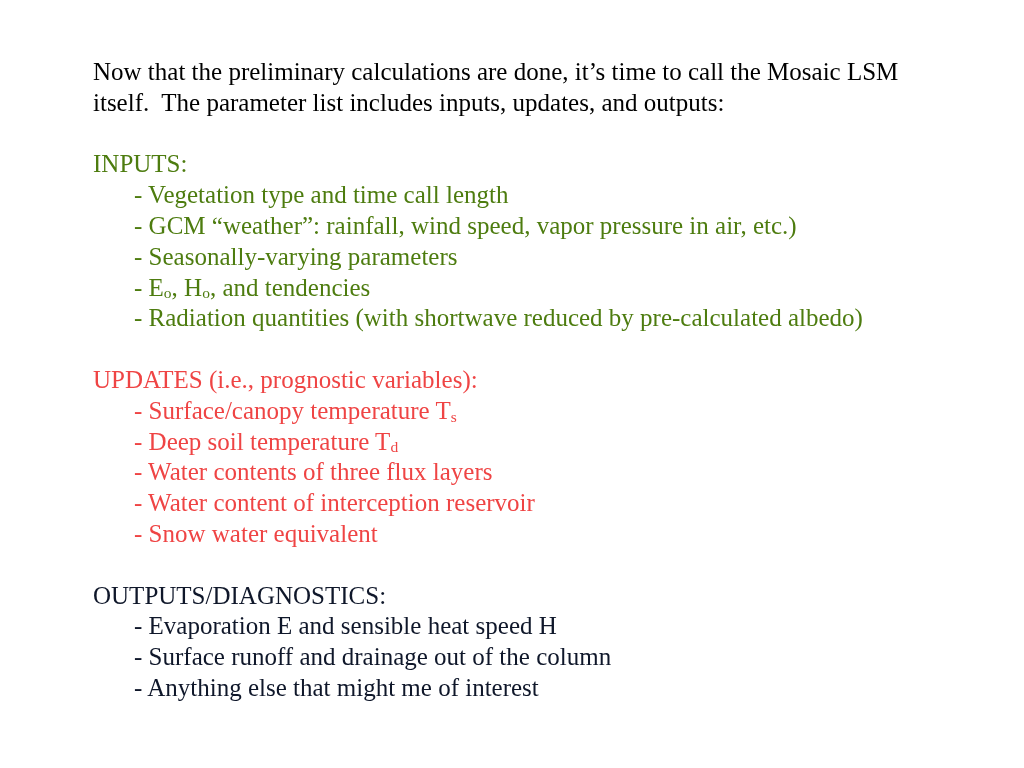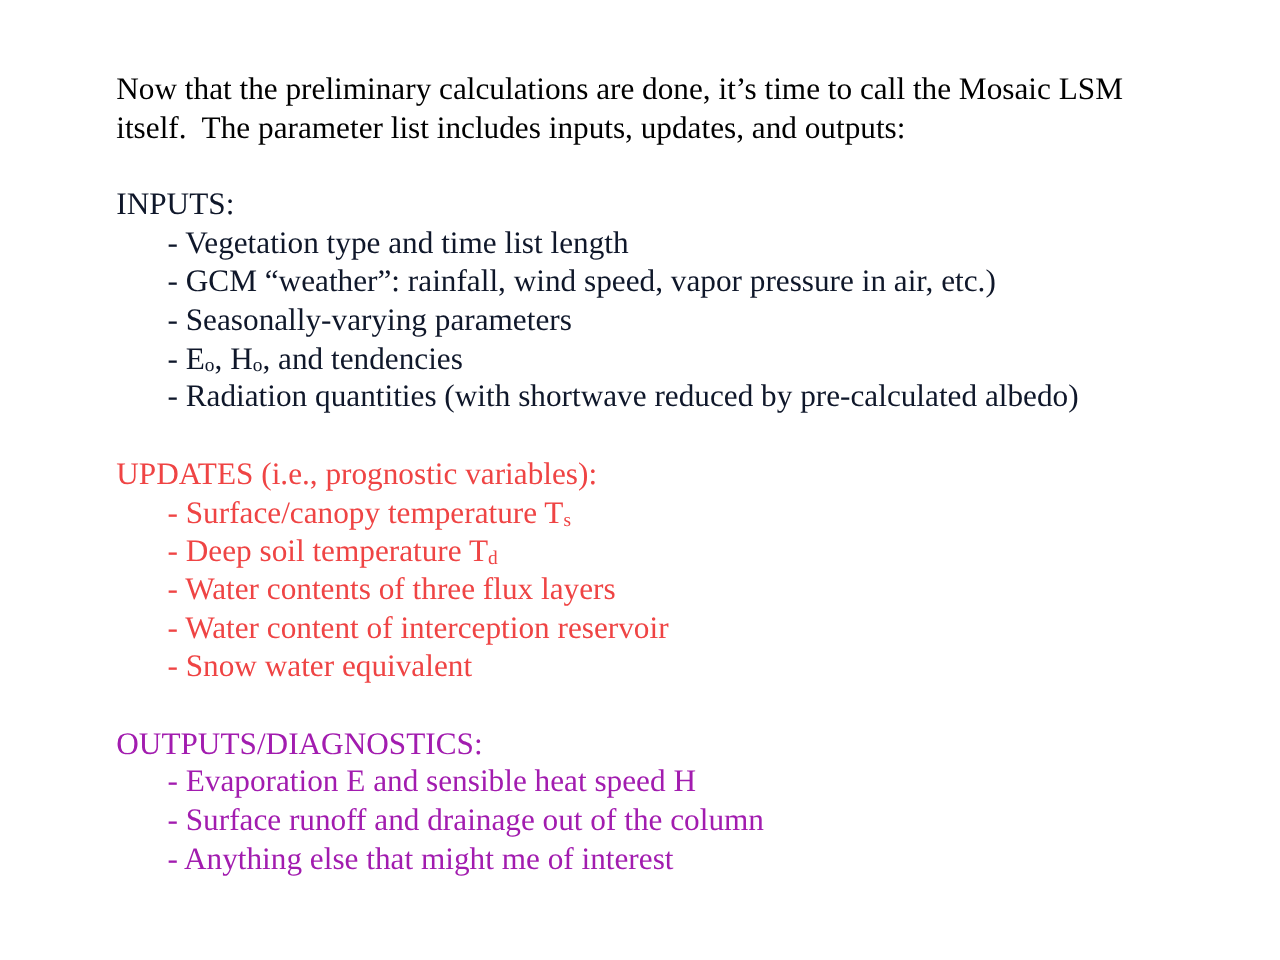--- a/index.html
+++ b/index.html
@@ -45,41 +45,41 @@
 
 <div class="slide" style="background: rgb(255, 255, 255);">
   <div class="content">
 
     <div id="intro-block" style="color: rgb(0, 0, 0);">
       <div class="line">Now that the preliminary calculations are done, it’s time to call the Mosaic LSM</div>
       <div class="line">itself.  The parameter list includes inputs, updates, and outputs:</div>
     </div>
 
     <div id="sections-container">
-        <div class="section" style="color: #0f172a;">
+        <div class="section" style="color: #4d7c0f;">
           <div class="line">INPUTS:</div>
           <div class="section-items">
-            <div class="line">- Vegetation type and time list length</div>
+            <div class="line">- Vegetation type and time call length</div>
             <div class="line">- GCM “weather”: rainfall, wind speed, vapor pressure in air, etc.)</div>
             <div class="line">- Seasonally-varying parameters</div>
             <div class="line">- E<sub>o</sub>, H<sub>o</sub>, and tendencies</div>
             <div class="line">- Radiation quantities (with shortwave reduced by pre-calculated albedo)</div>
           </div>
         </div>
         <div class="section" style="color: #ef4444;">
           <div class="line">UPDATES (i.e., prognostic variables):</div>
           <div class="section-items">
             <div class="line">- Surface/canopy temperature T<sub>s</sub></div>
             <div class="line">- Deep soil temperature T<sub>d</sub></div>
             <div class="line">- Water contents of three flux layers</div>
             <div class="line">- Water content of interception reservoir</div>
             <div class="line">- Snow water equivalent</div>
           </div>
         </div>
-        <div class="section" style="color: #a21caf;">
+        <div class="section" style="color: #0f172a;">
           <div class="line">OUTPUTS/DIAGNOSTICS:</div>
           <div class="section-items">
             <div class="line">- Evaporation E and sensible heat speed H</div>
             <div class="line">- Surface runoff and drainage out of the column</div>
             <div class="line">- Anything else that might me of interest</div>
           </div>
         </div>
       </div>
 
   </div>

